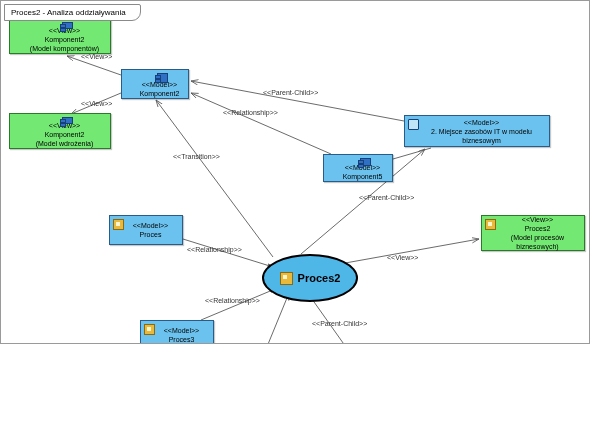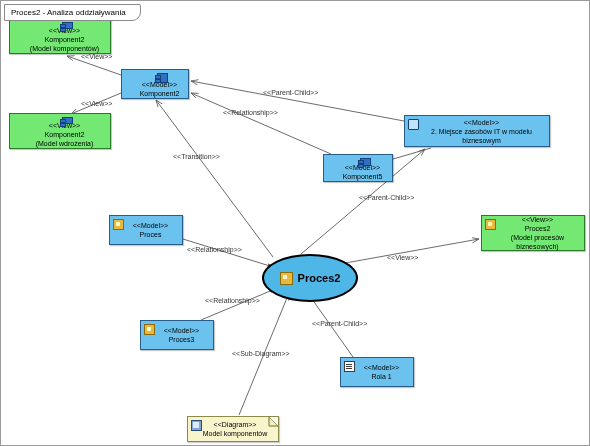--- a/index.html
+++ b/index.html
@@ -6,21 +6,21 @@
     margin: 0;
     padding: 0;
     background: #ffffff;
   }
   body {
     font-family: "Liberation Sans", sans-serif;
   }
   #canvas {
     position: relative;
     width: 590px;
-    height: 446px;
+    height: 344px;
     background: #ffffff;
     border: 1px solid #9a9a9a;
     box-sizing: border-box;
     overflow: hidden;
   }
   
   #title-tab {
     position: absolute;
     left: 3px;
     top: 3px;

